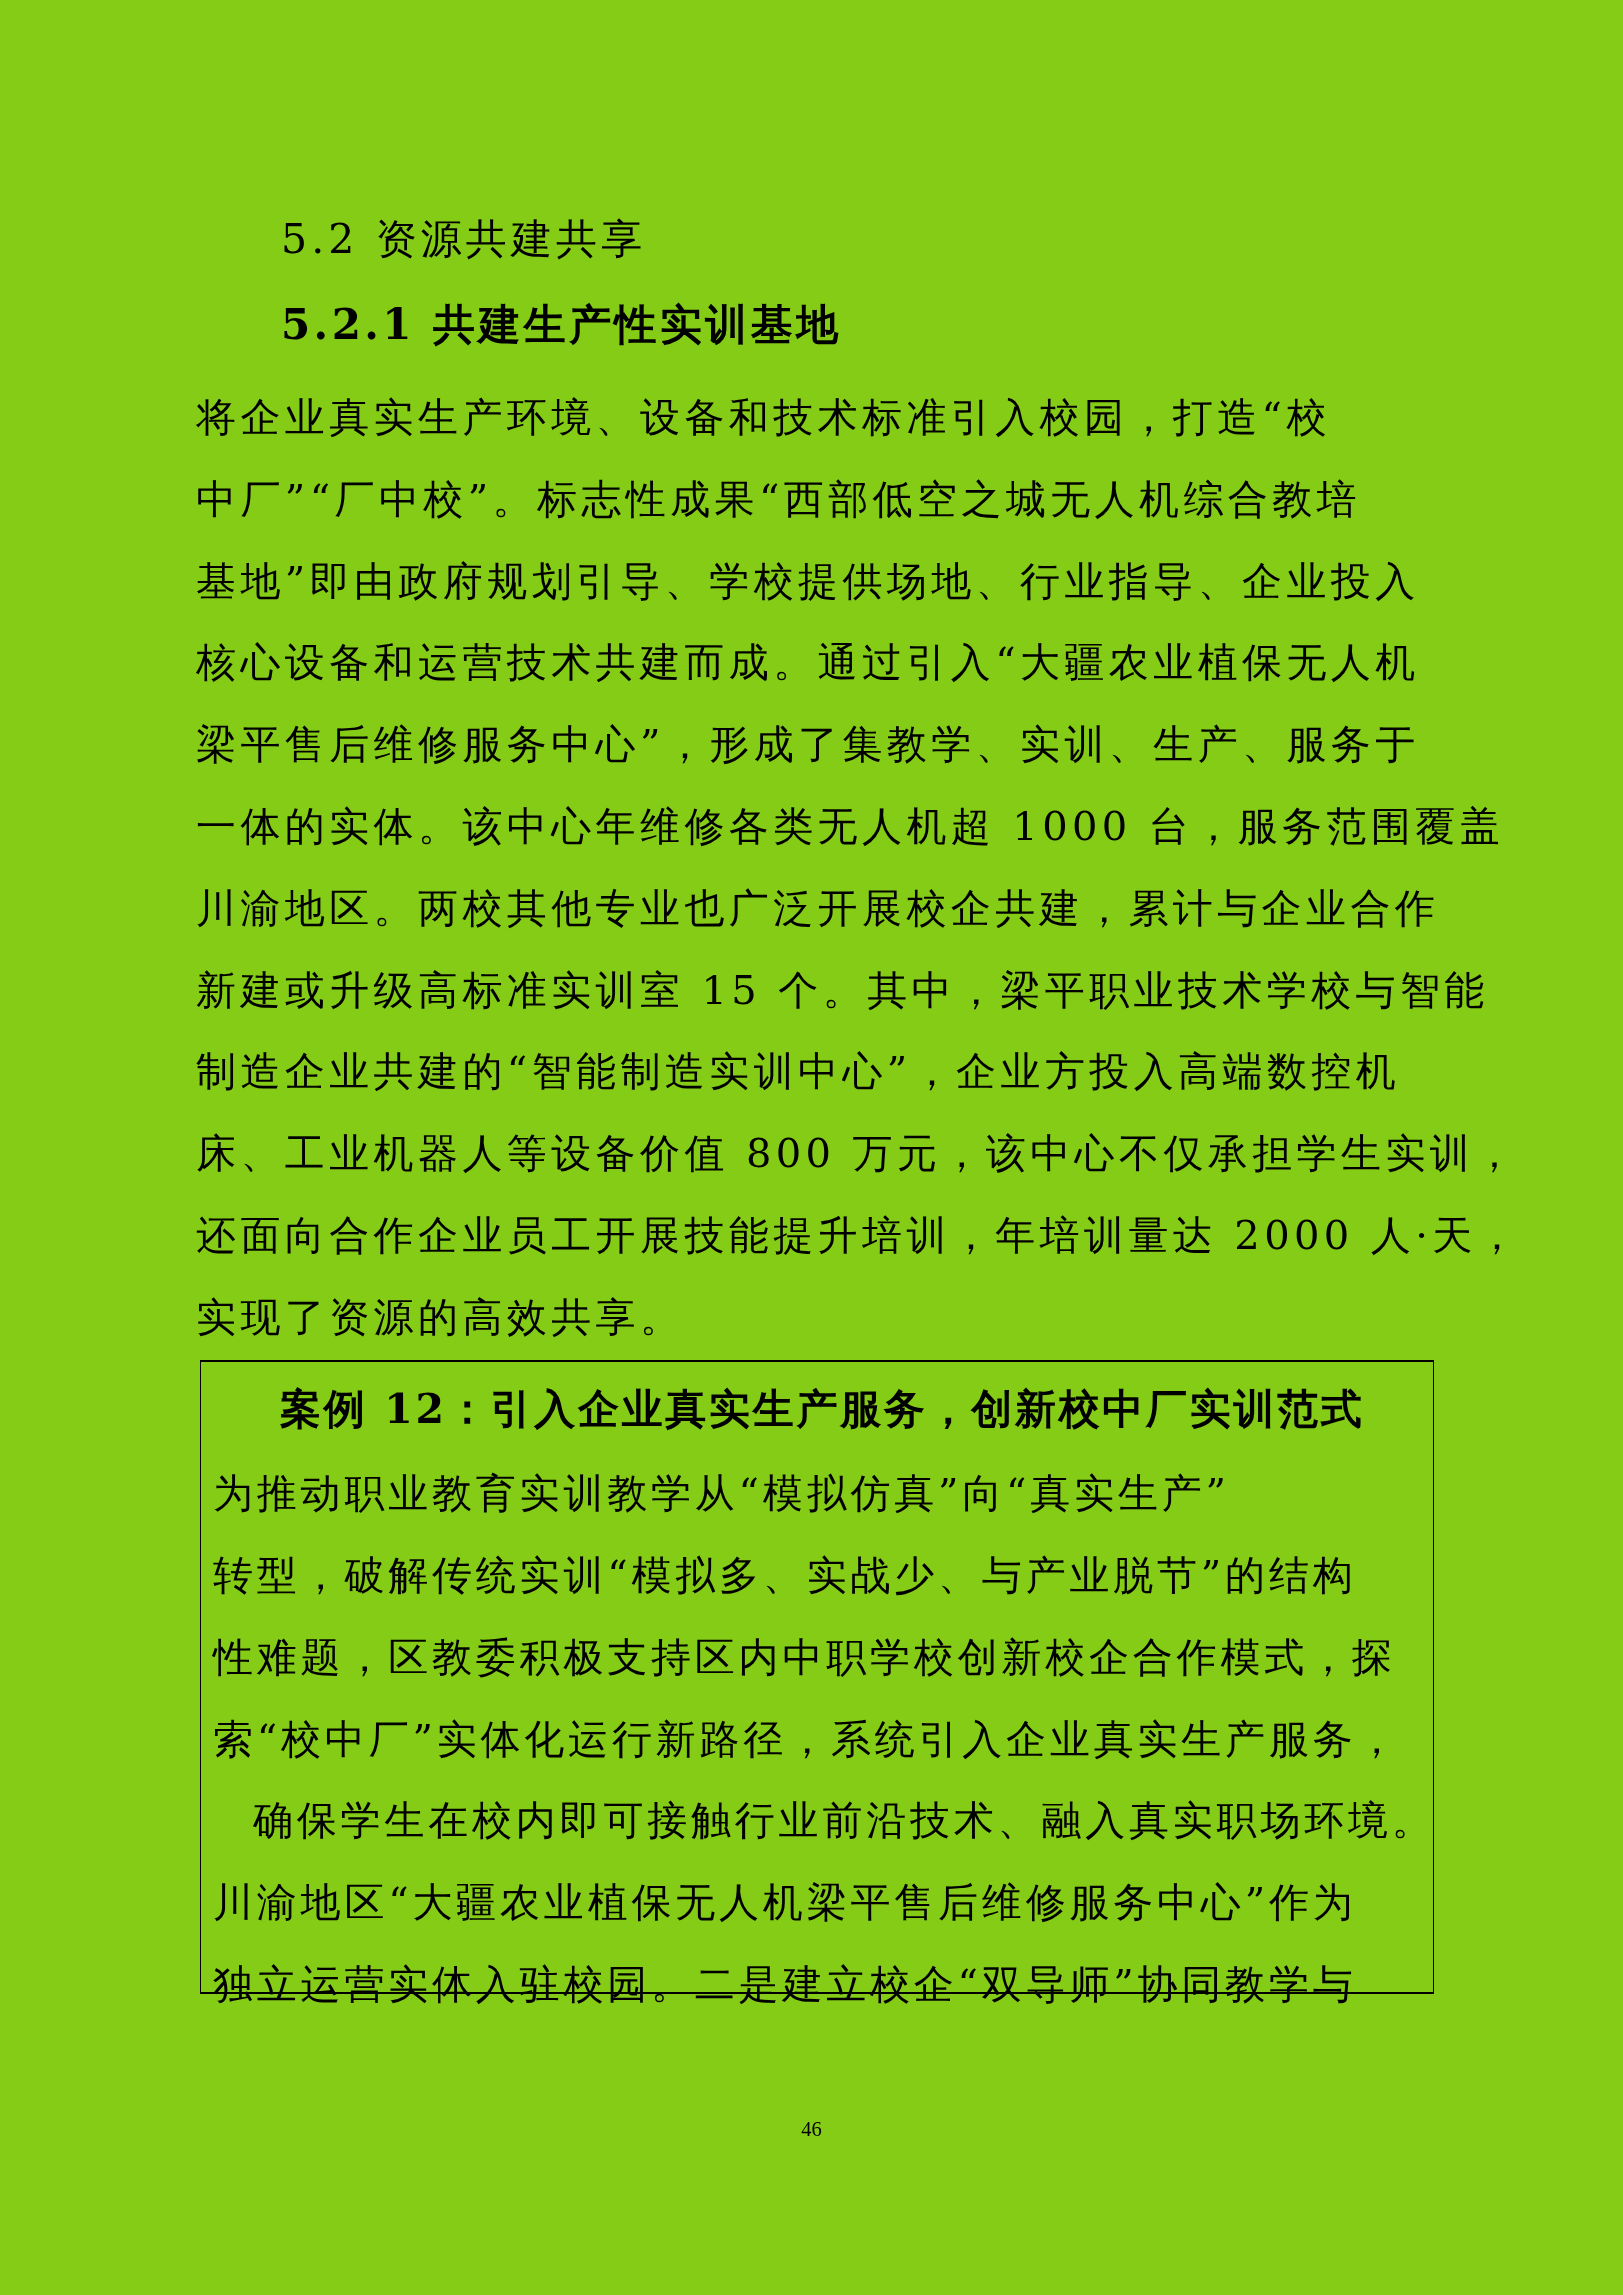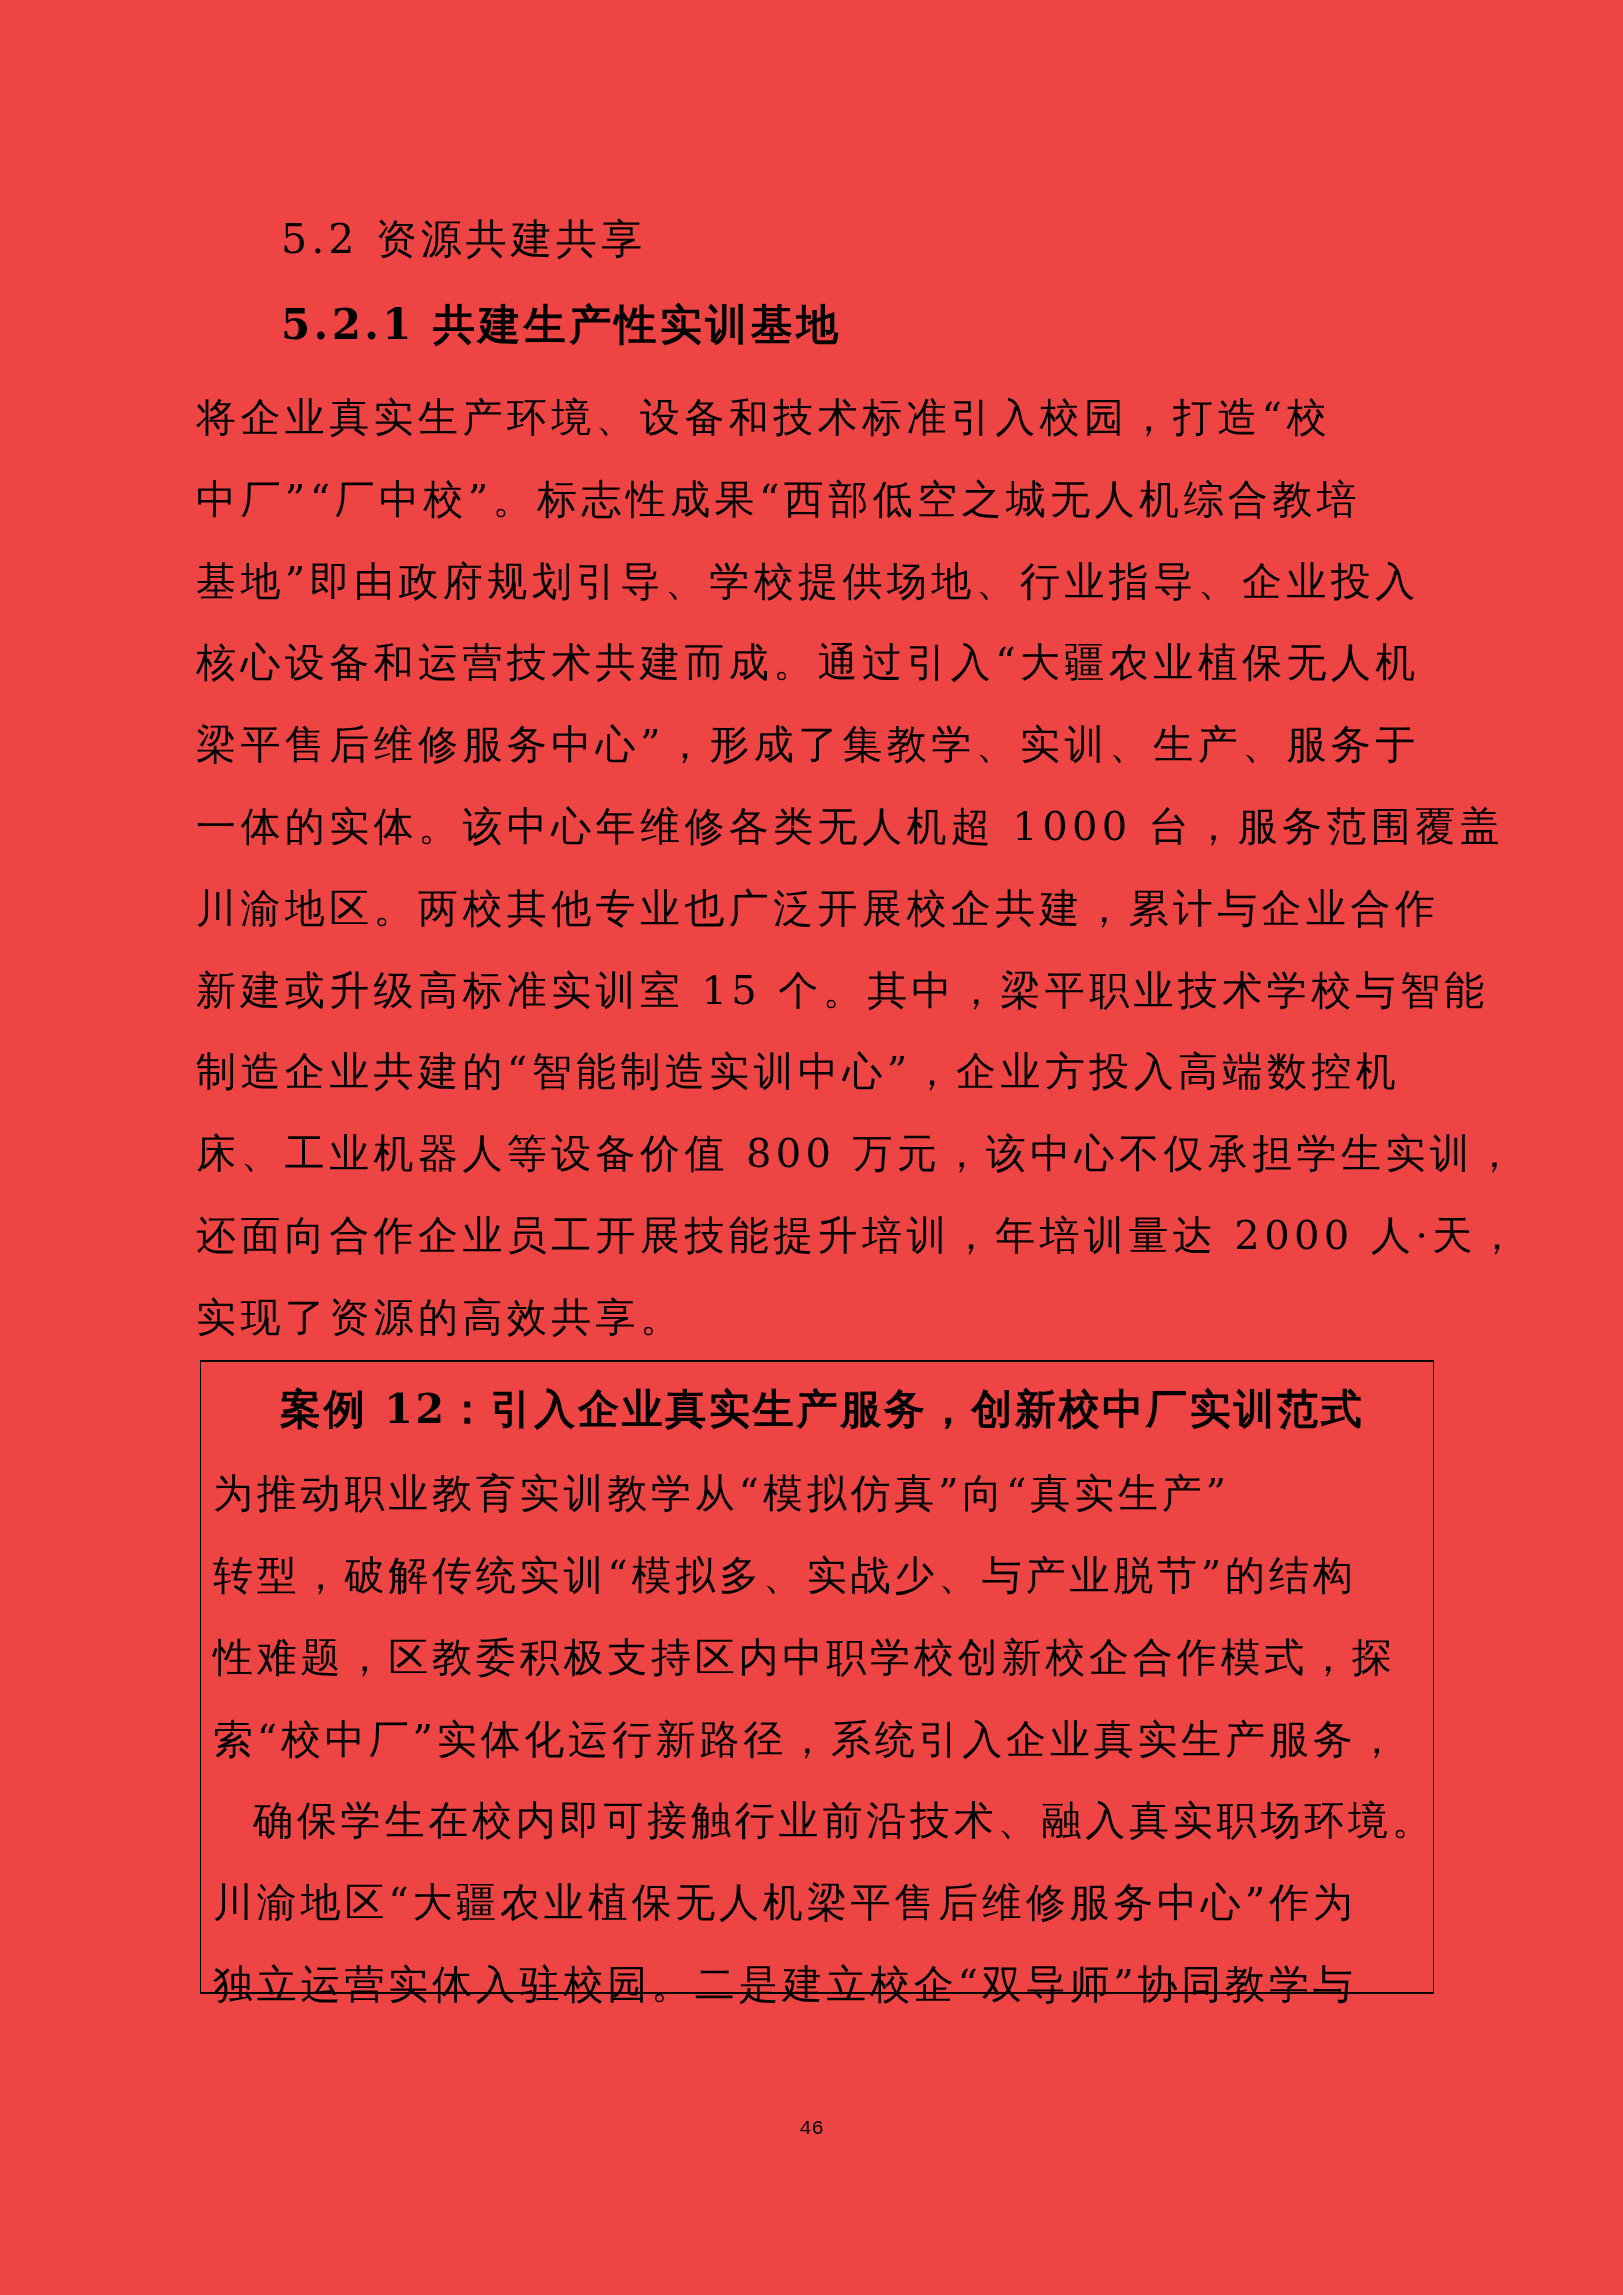--- a/index.html
+++ b/index.html
@@ -13,21 +13,21 @@
       position: relative;
       overflow: hidden;
       font-family: "DejaVu Serif", "Liberation Serif", serif;
       color: #000000;
     }
     .page {
       position: absolute;
       left: 0; top: 0;
       width: 1623px;
       height: 2295px;
-      background: #ef4444;
+      background: #84cc16;
     }
     .line {
       position: absolute;
       left: 196px;
       width: 1234px;
       white-space: nowrap;
       font-size: 40px;
       line-height: 48px;
       letter-spacing: 4.4px;
       margin-top: 20px;
@@ -81,21 +81,21 @@
       font-size: 40px;
       line-height: 48px;
       letter-spacing: 3.8px;
     }
     .page-number {
       position: absolute;
       left: 0;
       width: 1623px;
       top: 2117px;
       text-align: center;
-      font-family: Liberation Mono, monospace;
+      font-family: Liberation Serif, serif;
       font-size: 20.5px;
       line-height: 24.5px;
     }
   </style>
 </head>
 <body>
 
 <div class="page">
 
   <div class="h2">5.2  资源共建共享</div>

